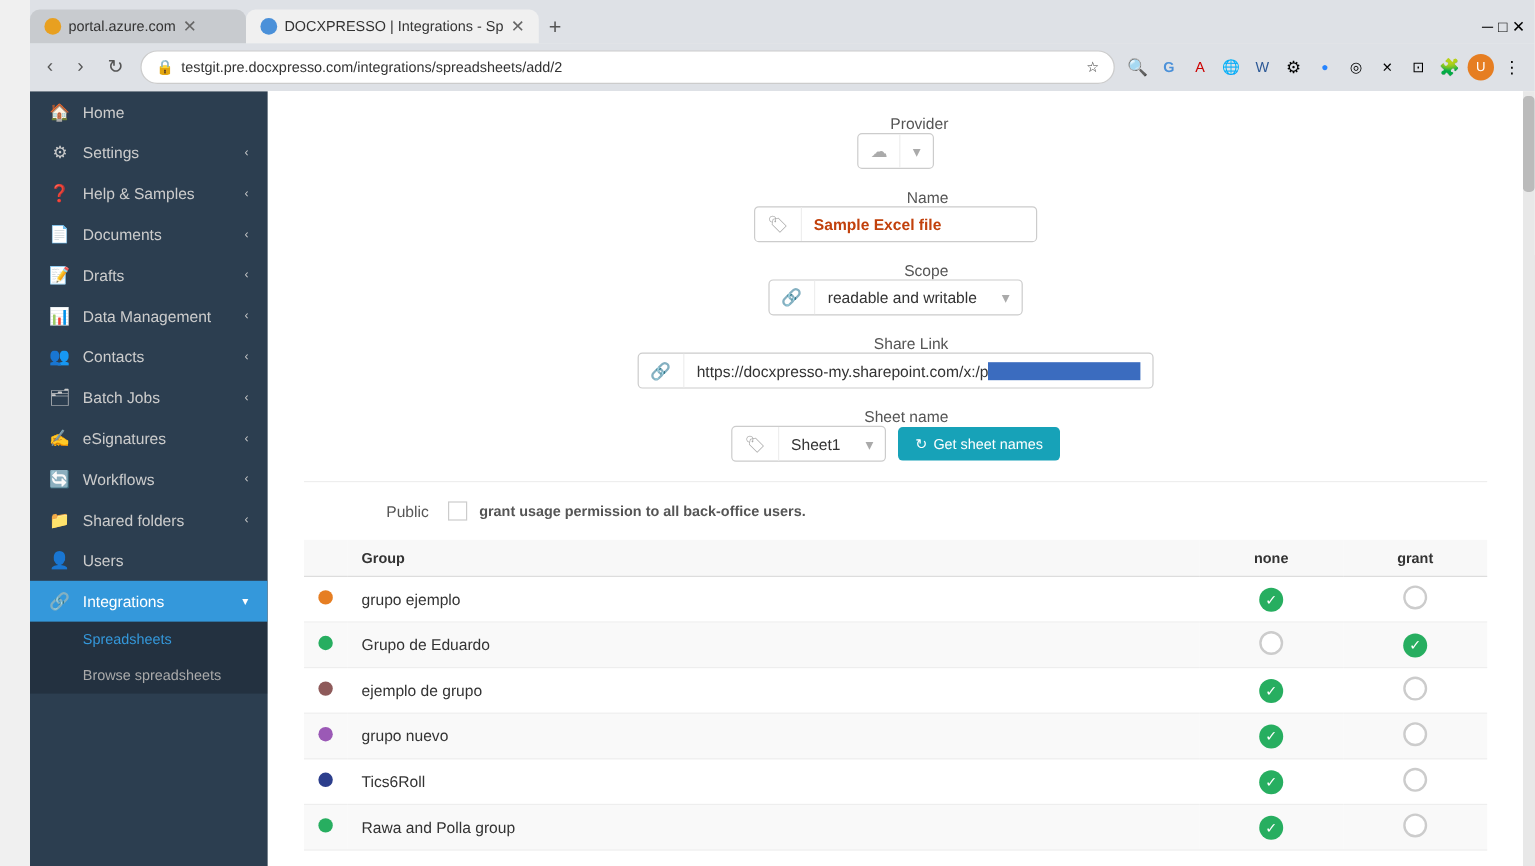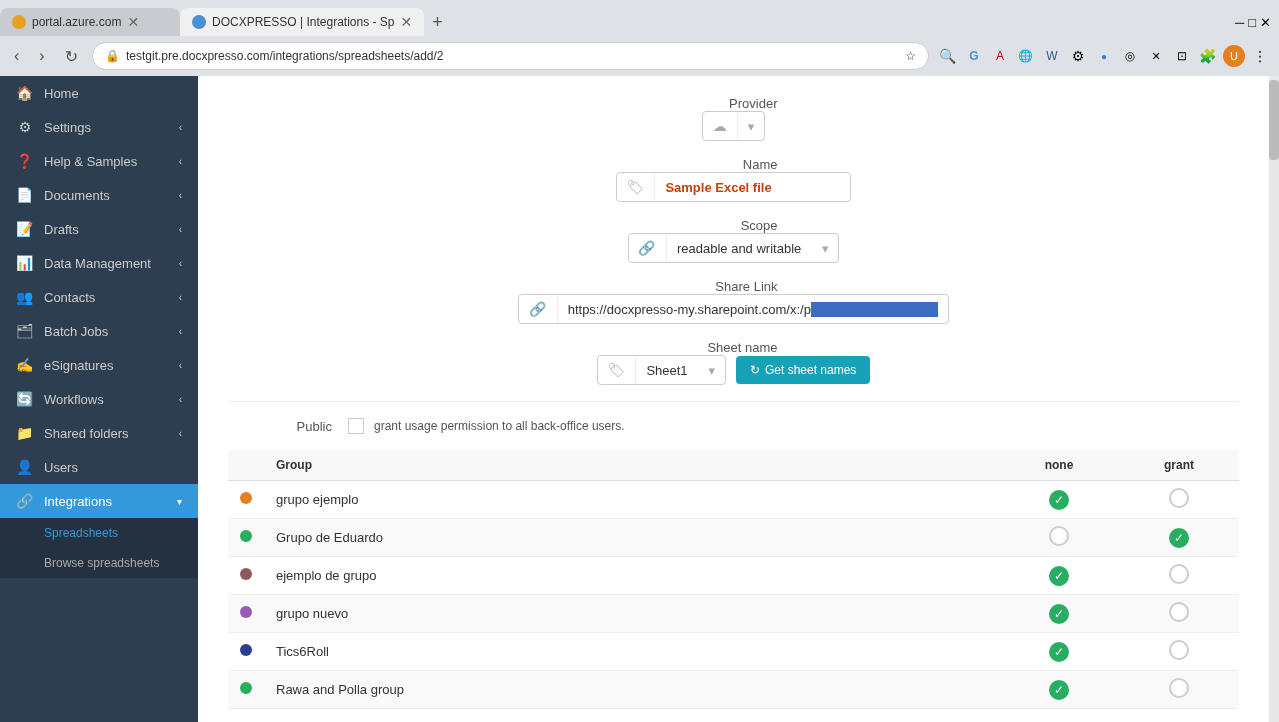--- a/index.html
+++ b/index.html
@@ -48,42 +48,42 @@
 
     
     .active-row { display: flex; align-items: center; margin-bottom: 12px; }
     .active-label { width: 120px; text-align: right; padding-right: 16px; color: #555; font-size: 13px; }
     .checkbox-green { width: 20px; height: 20px; background: #27ae60; border-radius: 3px; display: flex; align-items: center; justify-content: center; color: white; font-size: 12px; flex-shrink: 0; }
     .active-hint { margin-left: 10px; font-size: 12px; color: #27ae60; font-style: italic; }
 
     .public-row { display: flex; align-items: center; margin-bottom: 16px; }
     .public-label { width: 120px; text-align: right; padding-right: 16px; color: #555; font-size: 13px; }
     .checkbox-empty { width: 16px; height: 16px; border: 1px solid #ccc; background: white; flex-shrink: 0; }
-    .public-hint { margin-left: 10px; font-size: 12px; color: #555; }
+    .public-hint { margin-left: 10px; font-size: 12px; color: #555; font-weight: bold; }
 
     
     .groups-table { width: 100%; border-collapse: collapse; margin-bottom: 20px; }
     .groups-table th { padding: 8px 12px; text-align: left; font-size: 12px; color: #333; font-weight: 600; border-bottom: 1px solid #ddd; background: #f8f8f8; }
     .groups-table th.right { text-align: center; width: 120px; }
     .groups-table td { padding: 7px 12px; font-size: 13px; color: #333; border-bottom: 1px solid #eee; vertical-align: middle; }
     .groups-table td.center { text-align: center; }
     .group-dot { width: 12px; height: 12px; border-radius: 50%; display: inline-block; }
     .radio-checked { width: 20px; height: 20px; background: #27ae60; border-radius: 50%; display: inline-flex; align-items: center; justify-content: center; color: white; font-size: 12px; }
     .radio-unchecked { width: 20px; height: 20px; border: 2px solid #ccc; border-radius: 50%; display: inline-block; background: white; }
 
     .divider { border: none; border-top: 1px solid #eee; margin: 16px 0; }
 
     
     .btn-primary { background: #17a2b8; color: white; border: none; padding: 7px 14px; border-radius: 4px; font-size: 12px; cursor: pointer; display: flex; align-items: center; gap: 5px; white-space: nowrap; }
 
     .sheet-row { display: flex; align-items: center; gap: 10px; }
     .sheet-select-group { flex: 1; }
 
     
-    .browser-window { width: 1279px; height: 722px; overflow: hidden; }
+    .browser-window { width: 1279px; height: 722px; overflow: hidden; padding-left: 25px; }
   </style>
 </head>
 <body>
 
 <div class="browser-window">
 
   <div class="tab-bar">
     <div class="tab inactive">
       <span class="tab-icon"></span>
       <span>portal.azure.com</span>

